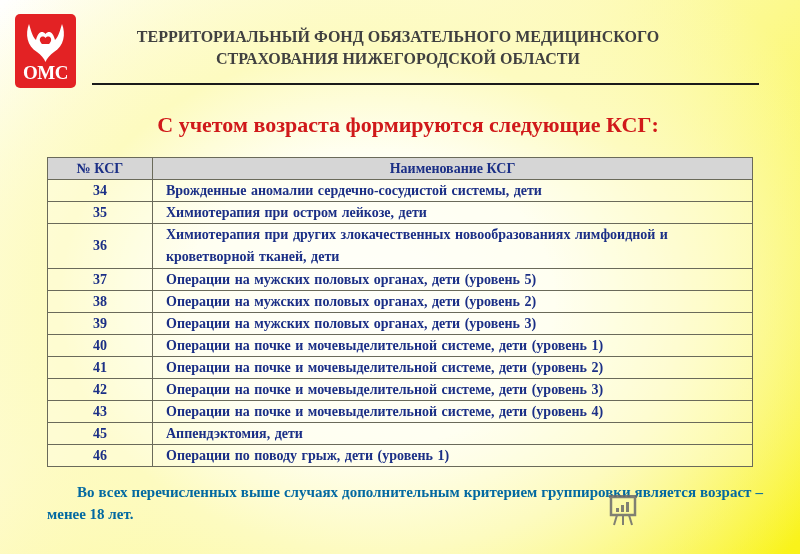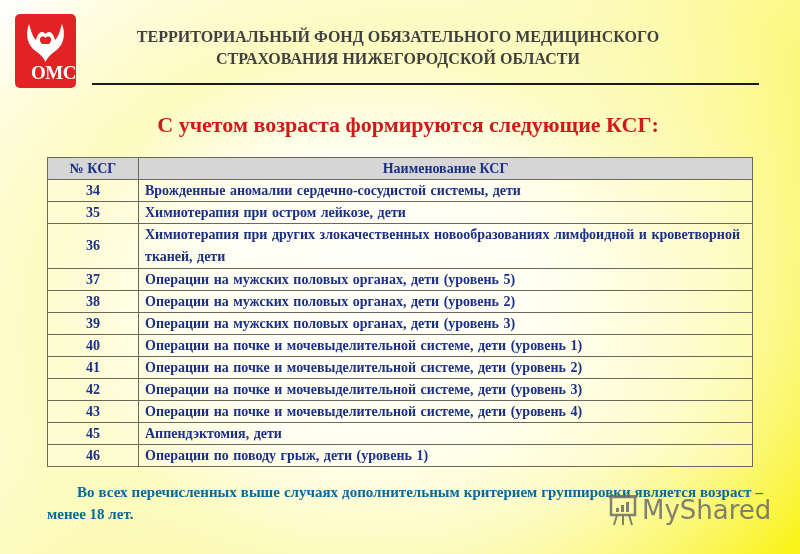--- a/index.html
+++ b/index.html
@@ -9,42 +9,42 @@
     background:
       radial-gradient(ellipse 520px 420px at 370px 300px, #ffffff 0%, #fffff2 35%, #fdfbc0 60%, rgba(255,255,80,0) 100%),
       linear-gradient(135deg, #ffffff 0%, #fefbd2 35%, #fbf86a 70%, #f9f318 100%);
   }
   .logo {
     position: absolute; left: 15px; top: 14px; width: 61px; height: 74px;
     background: #e32224; border-radius: 5px;
   }
   .logo svg { position: absolute; left: 0; top: 0; }
   .logo-text {
-    position: absolute; left: 0; right: 0; bottom: 4px; text-align: right;
+    position: absolute; left: 0; right: 0; bottom: 4px; text-align: center;
     color: #fff; font-weight: bold; font-size: 19px; letter-spacing: -0.5px;
     font-family: "Liberation Serif", serif;
   }
   .org-title {
     position: absolute; left: 92px; top: 26px; width: 612px;
     text-align: center; color: #404040; font-weight: bold;
     font-size: 16px; line-height: 22px;
   }
   .rule {
     position: absolute; left: 92px; top: 83px; width: 667px; height: 2px; background: #1a1a1a;
   }
   .subtitle {
     position: absolute; left: 16px; right: 0; top: 112px; text-align: center;
     color: #d0191a; font-weight: bold; font-size: 22px;
   }
   table.ksg {
     position: absolute; left: 47px; top: 157px; width: 706px;
     border-collapse: collapse; font-size: 14px; color: #1b2f86; font-weight: bold;
   }
   table.ksg th, table.ksg td {
-    border: 1.5px solid #6a6a5a; padding: 0 6px; height: 21px; line-height: 21px; margin-left: 12px;
+    border: 1.5px solid #6a6a5a; padding: 0 13px; height: 21px; line-height: 21px; margin-left: 12px;
   }
   table.ksg th { background: #d6d6d6; text-align: center; font-size: 14px; height: 21px; }
   table.ksg th.num-h { width: 78px; }
   table.ksg td.num { text-align: center; width: 78px; }
   table.ksg td.name { text-align: left; word-spacing: 1px; }
   table.ksg tr.tall td { height: 44px; line-height: 22px; }
   table.ksg tbody tr { background: rgba(255,255,240,0.35); }
   .note {
     position: absolute; left: 47px; top: 481px; width: 716px;
     color: #0369a1; font-weight: bold; font-size: 15px; line-height: 22px;
@@ -141,14 +141,13 @@
   <svg width="30" height="32" viewBox="0 0 30 32">
     <rect x="3" y="3" width="24" height="18" fill="none" stroke="#6b6b6b" stroke-width="2.5"></rect>
     <rect x="1" y="1" width="28" height="3" fill="#6b6b6b"></rect>
     <rect x="8" y="14" width="3" height="4" fill="#6b6b6b"></rect>
     <rect x="13" y="11" width="3" height="7" fill="#6b6b6b"></rect>
     <rect x="18" y="8" width="3" height="10" fill="#6b6b6b"></rect>
     <line x1="9" y1="21" x2="6" y2="31" stroke="#6b6b6b" stroke-width="2"></line>
     <line x1="15" y1="21" x2="15" y2="31" stroke="#6b6b6b" stroke-width="2"></line>
     <line x1="21" y1="21" x2="24" y2="31" stroke="#6b6b6b" stroke-width="2"></line>
   </svg>
-  <span>MyShared</span>
 </div>
 
 </body></html>

